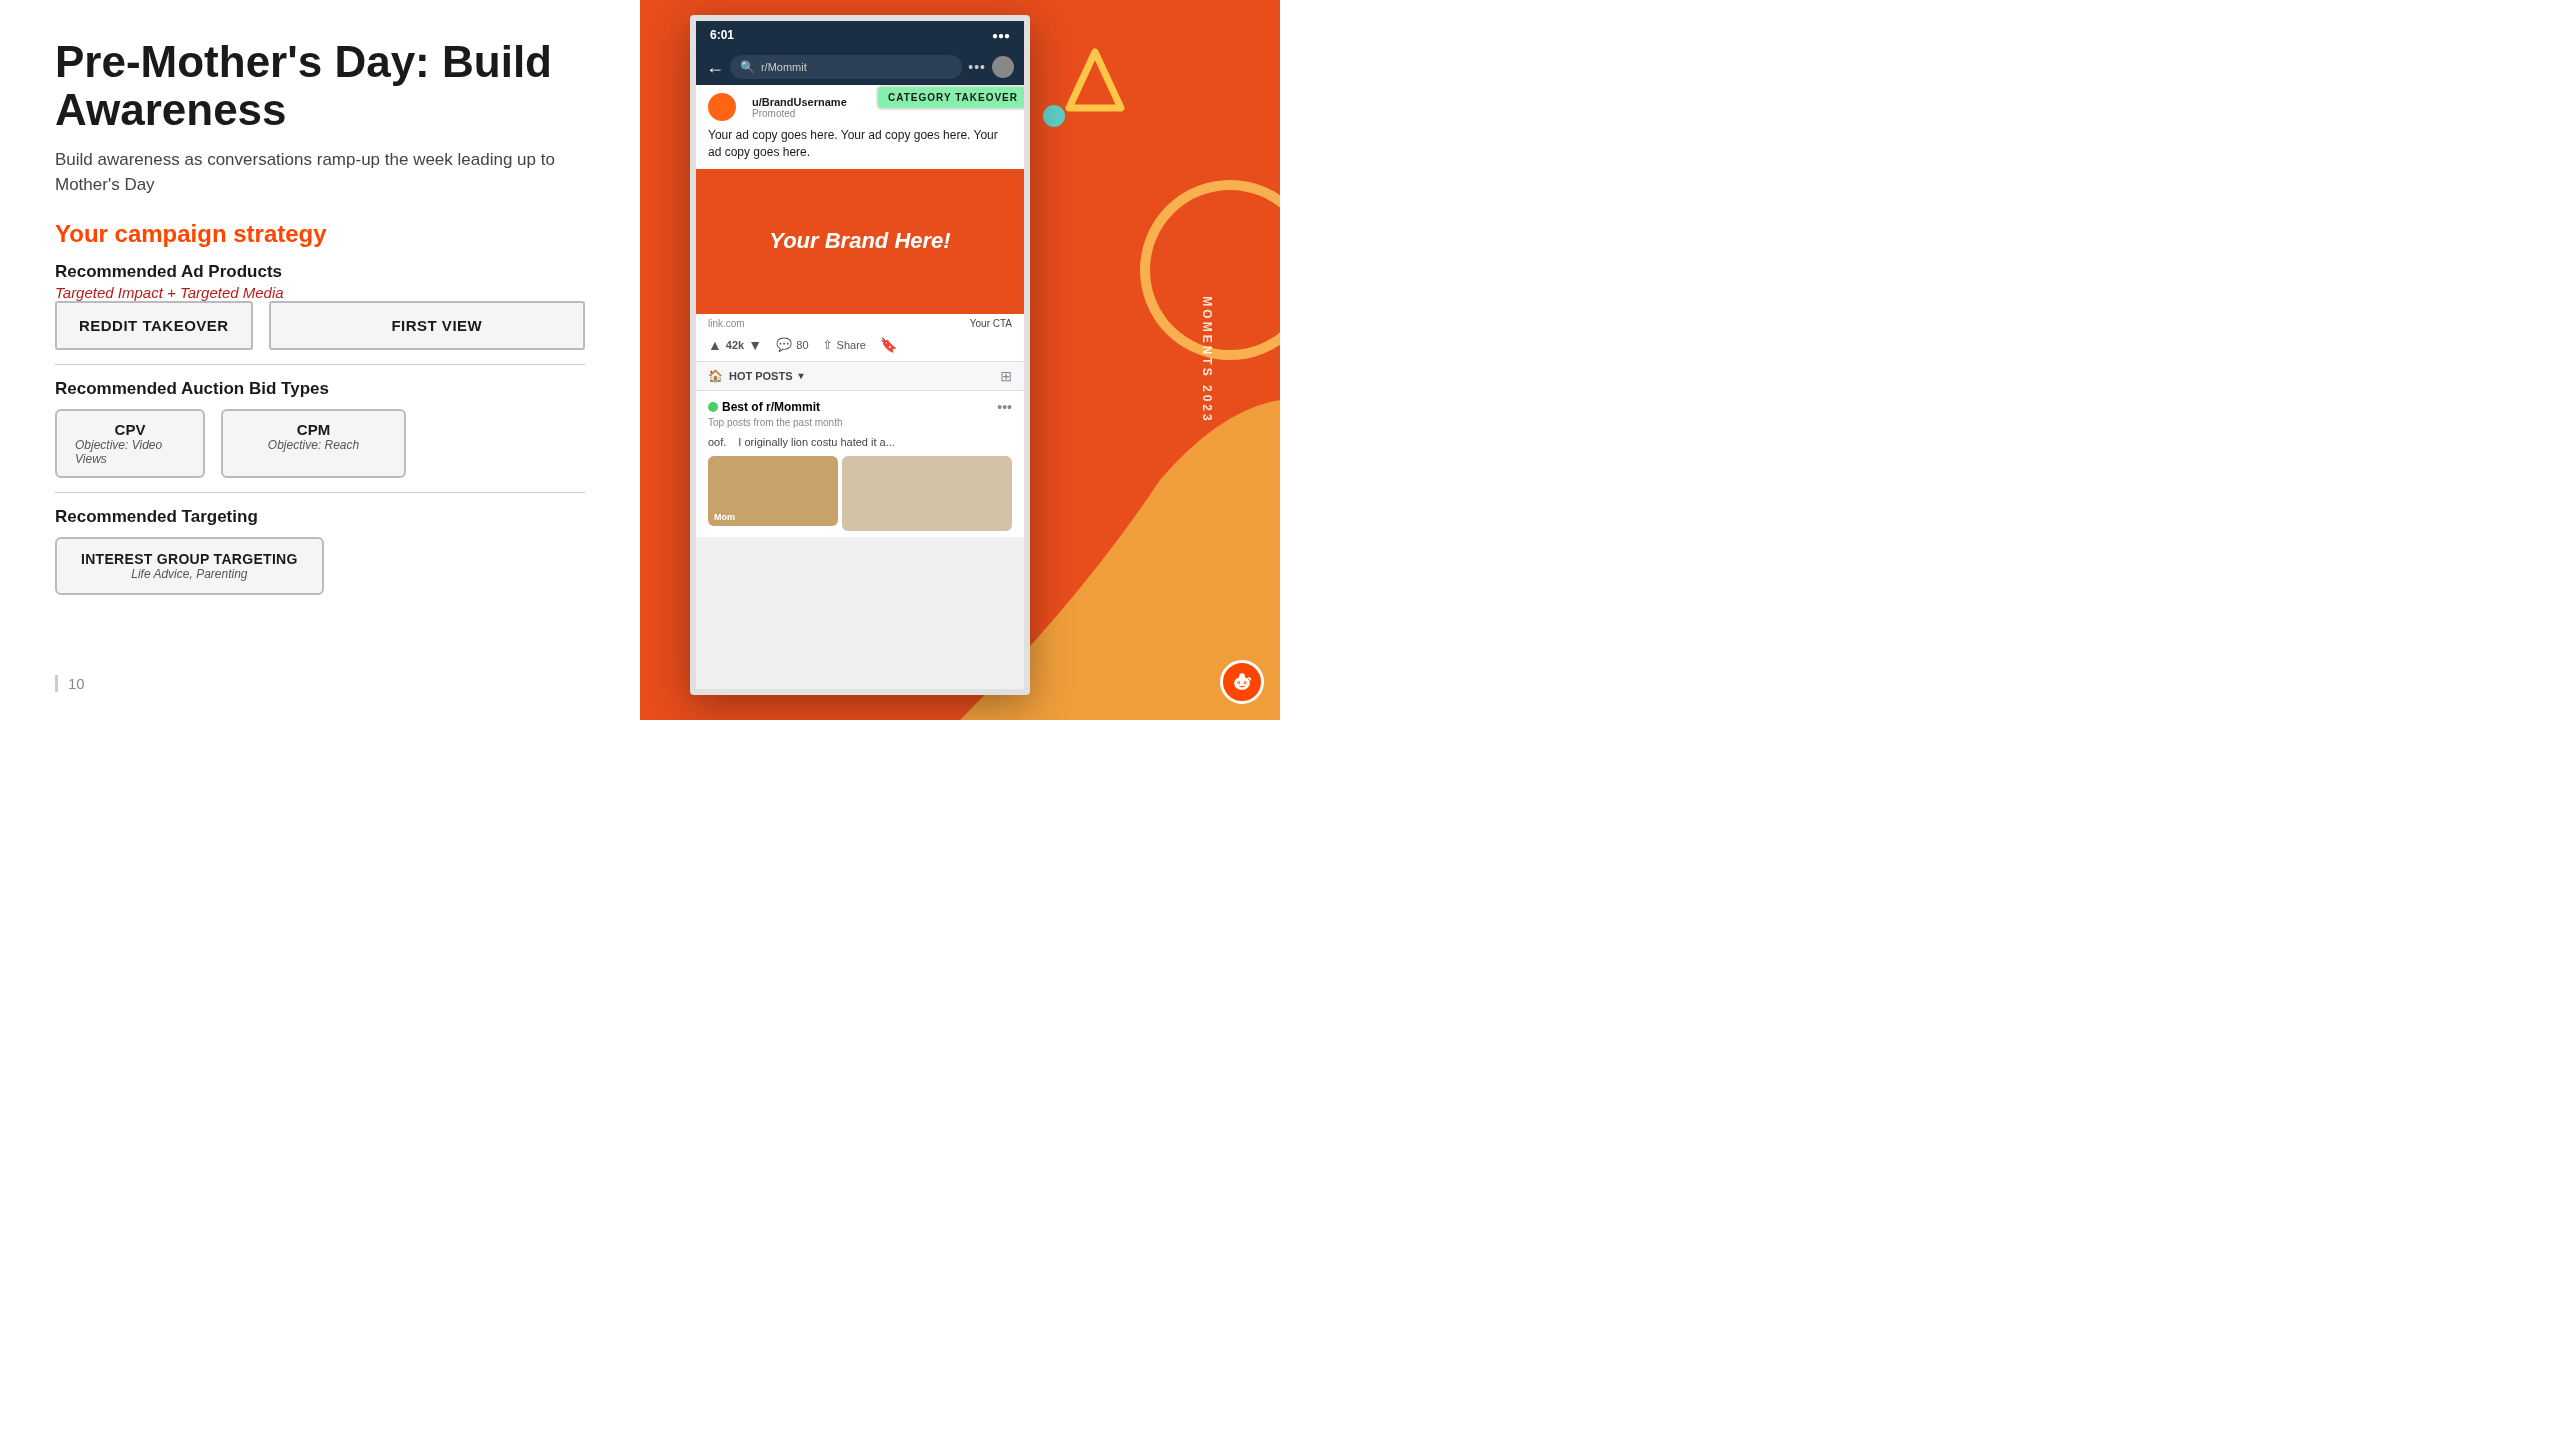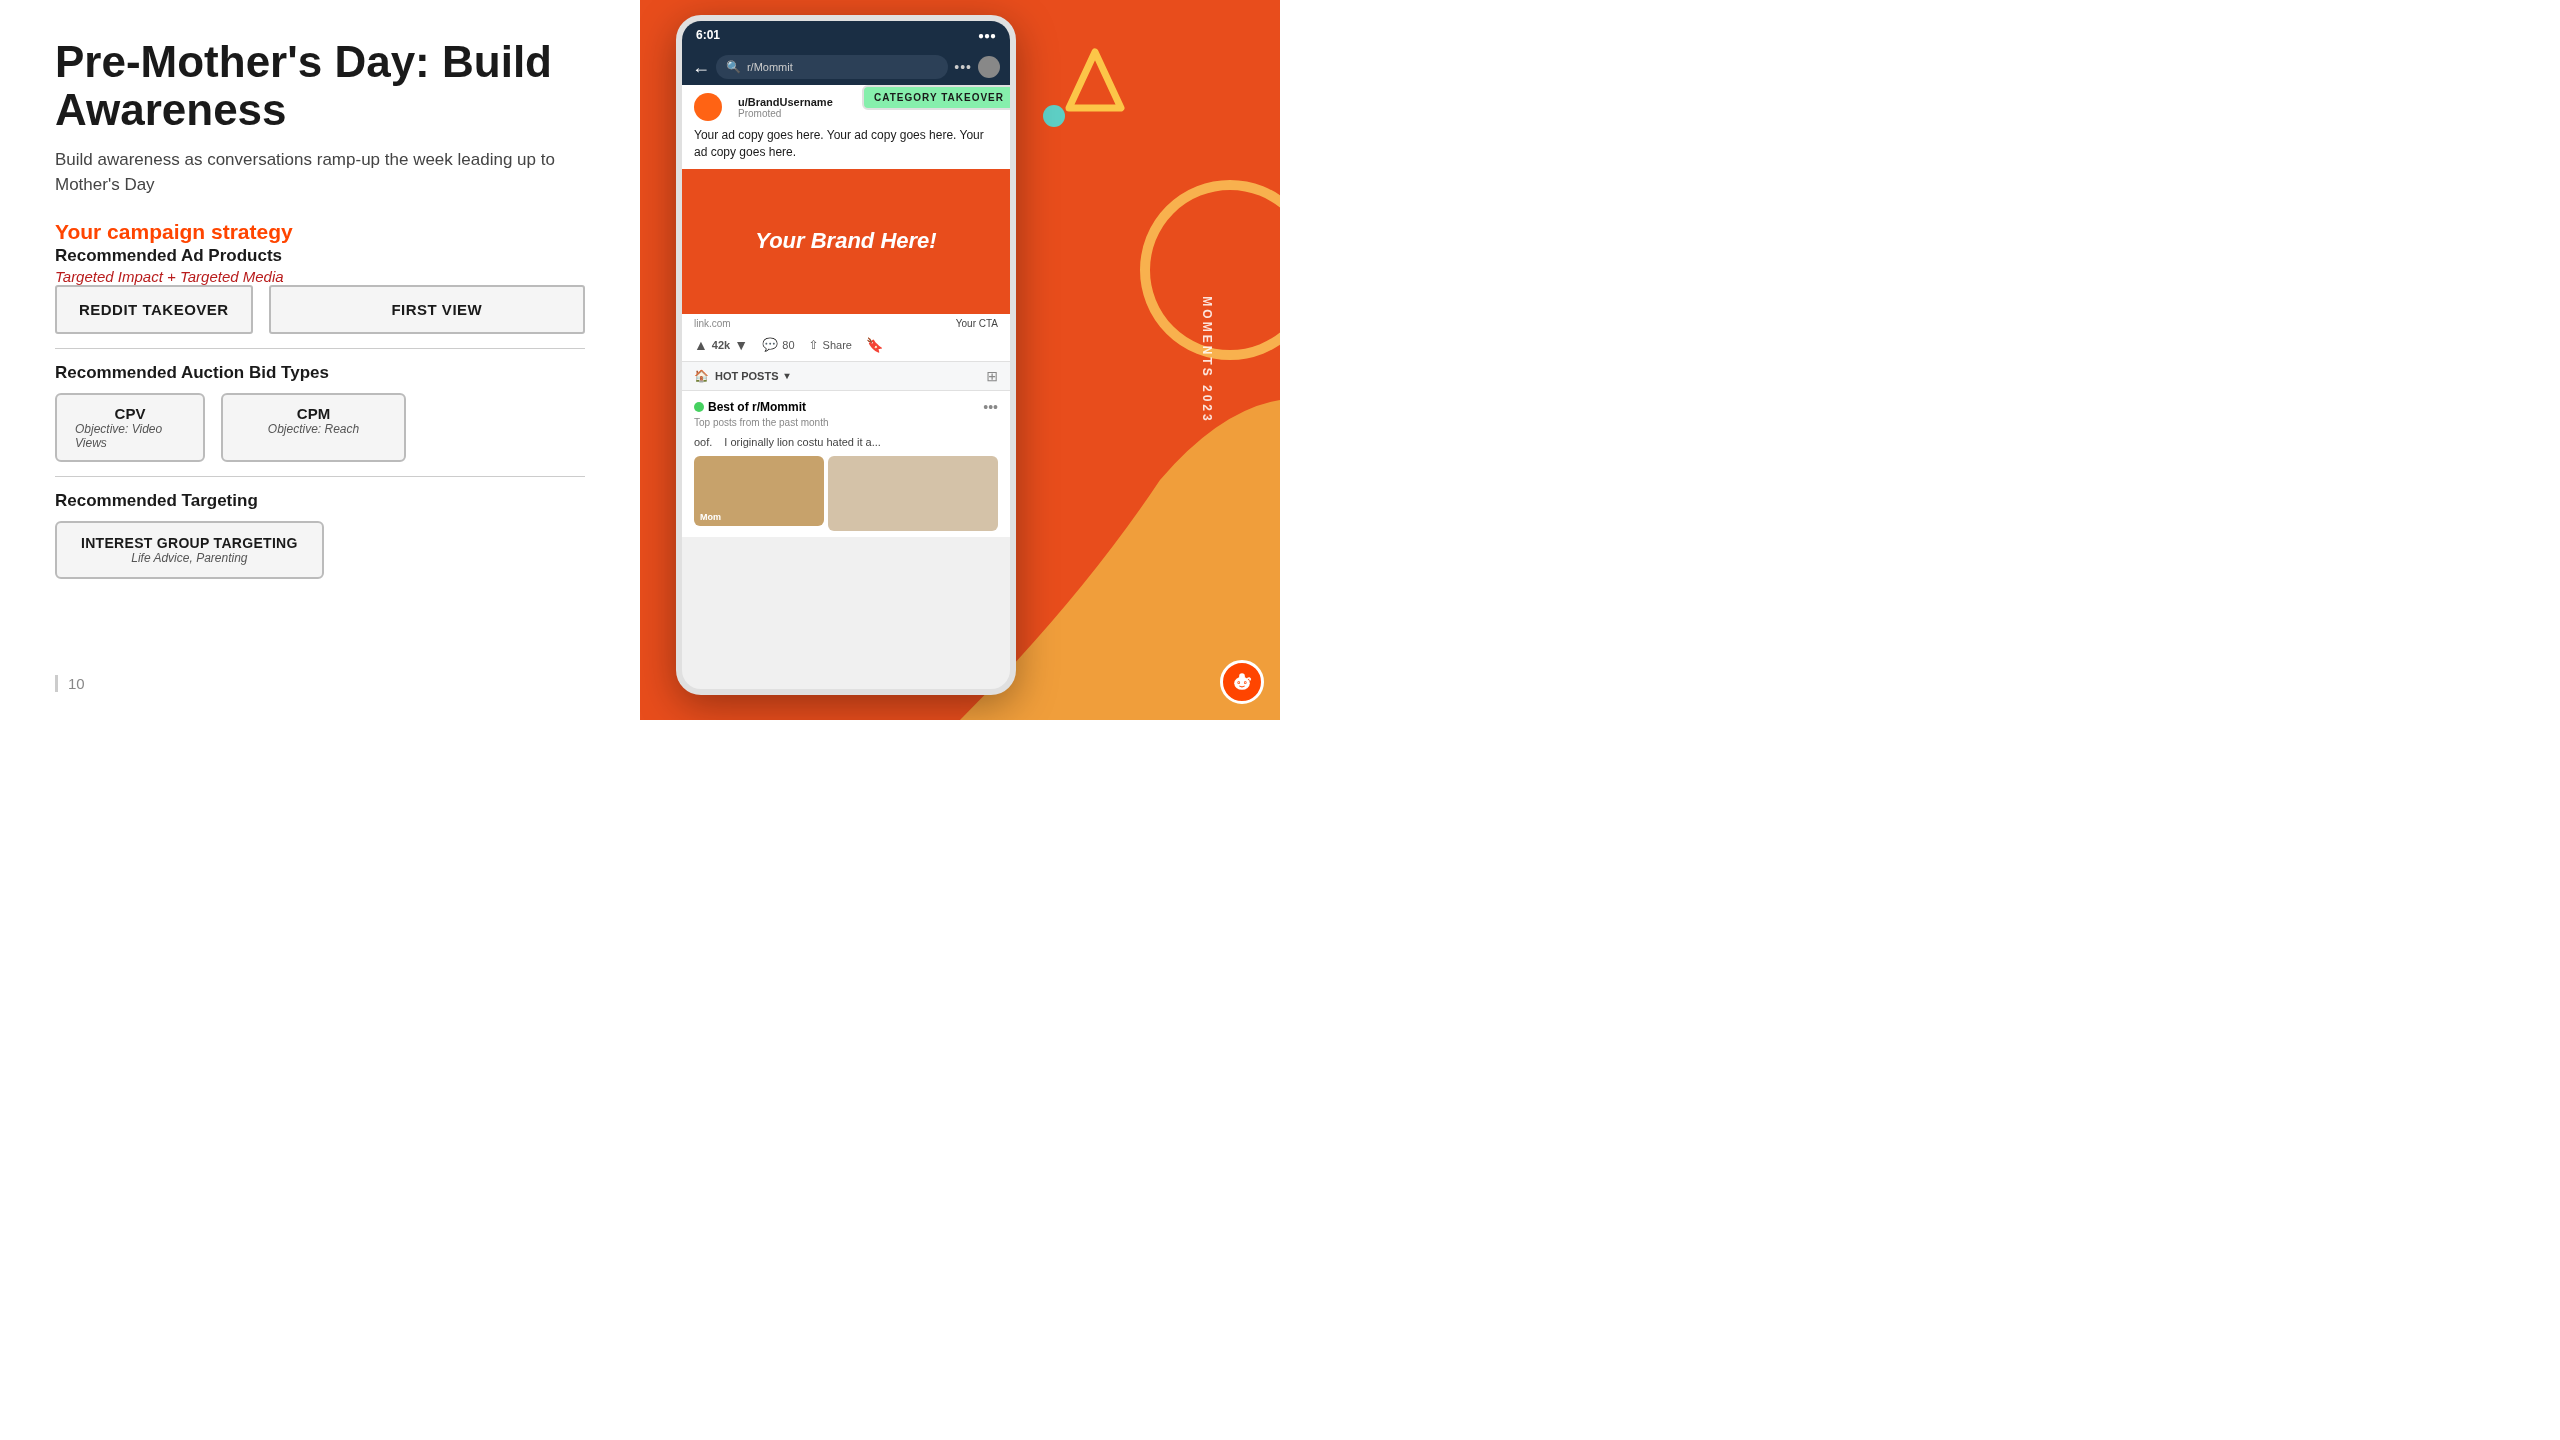--- a/index.html
+++ b/index.html
@@ -37,24 +37,24 @@
     }
 
     .subtitle {
       font-size: 17px;
       color: #444;
       line-height: 1.5;
       margin-bottom: 22px;
     }
 
     .section-heading-orange {
-      font-size: 21px;
+      font-size: 24px;
       font-weight: 700;
       color: #ff4500;
-      margin-bottom: 2px;
+      margin-bottom: 14px;
     }
 
     .rec-label {
       font-size: 17px;
       font-weight: 800;
       color: #1a1a1a;
       margin-bottom: 2px;
     }
 
     .rec-sub {
@@ -234,26 +234,26 @@
       border-radius: 50%;
       display: flex;
       align-items: center;
       justify-content: center;
       border: 3px solid white;
     }
 
     
     .phone-mockup {
       position: absolute;
-      left: 36px;
+      left: 50px;
       top: 15px;
       width: 340px;
       height: 680px;
       background: #f0f0f0;
-      border-radius: 25px;
+      border-radius: 4px;
       box-shadow: 0 10px 40px rgba(0,0,0,0.35);
       overflow: hidden;
       border: 6px solid #e0e0e0;
     }
 
     .phone-status-bar {
       background: #1a2e44;
       height: 28px;
       display: flex;
       align-items: center;

